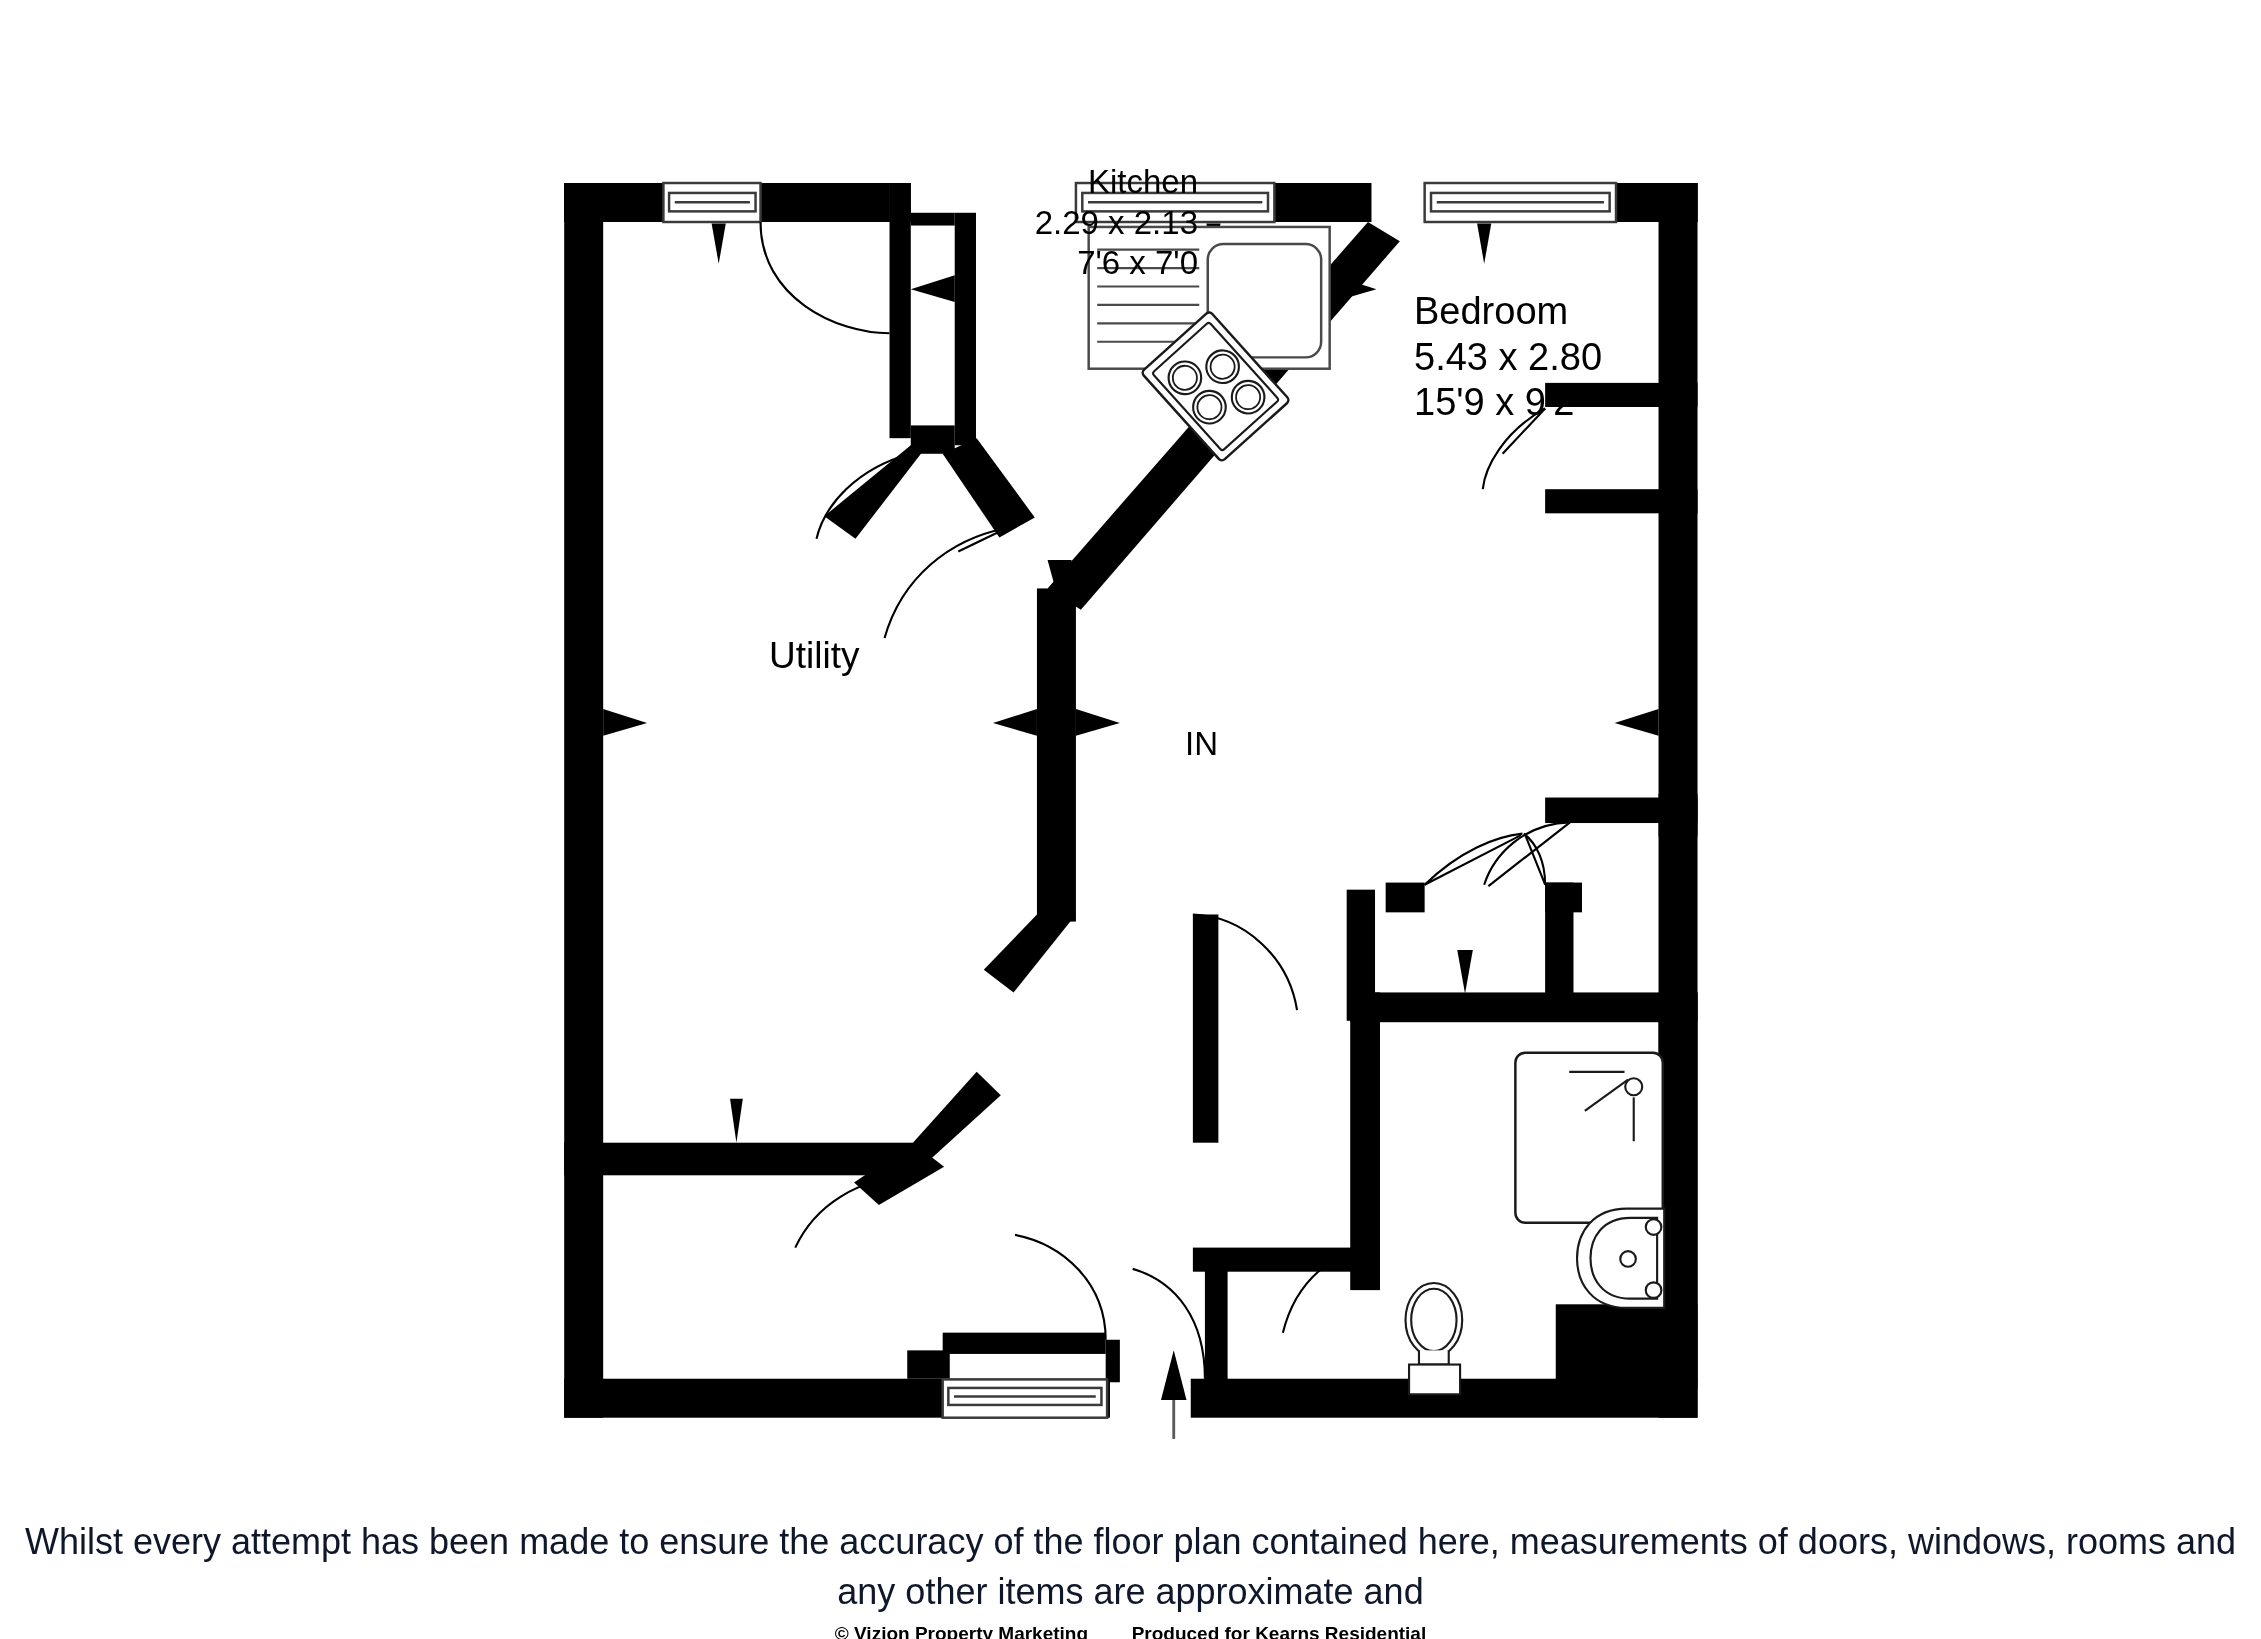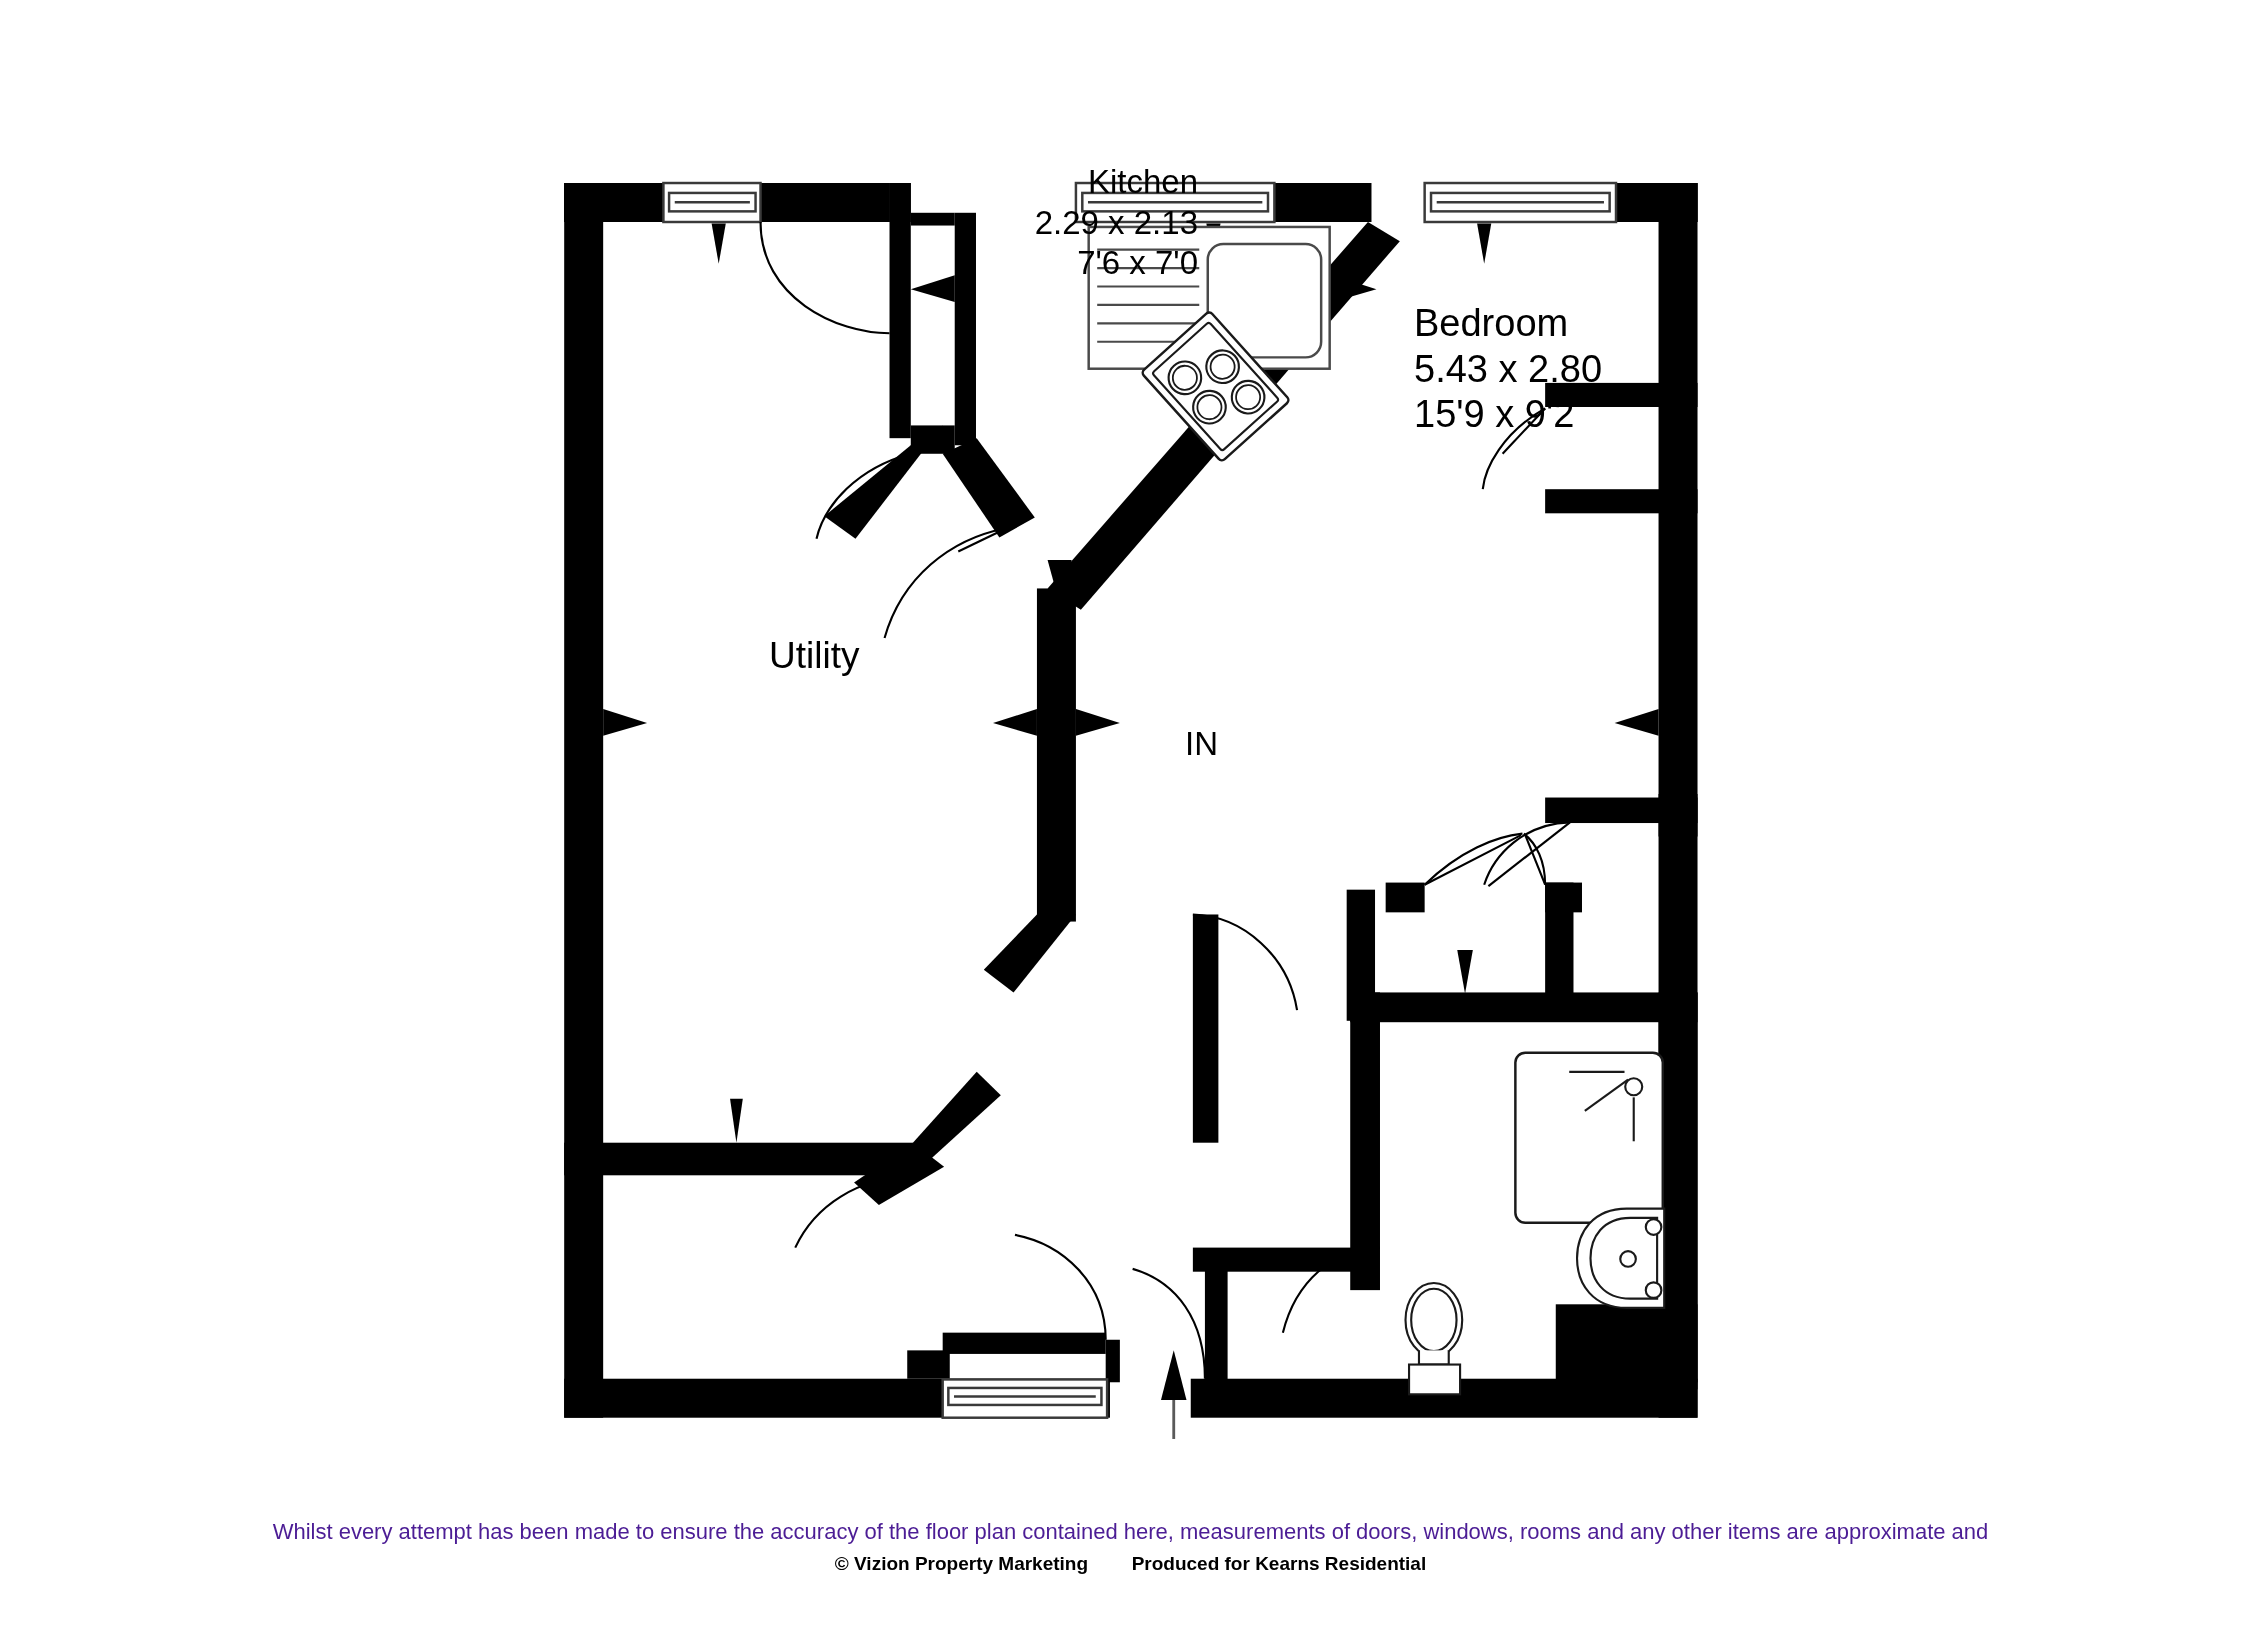--- a/index.html
+++ b/index.html
@@ -65,37 +65,37 @@
     color: #000;
     pointer-events: none;
   }
   .roomlabel .rl {
     display: block;
     line-height: 1.20;
   }
   .lbl-kitchen { left: 1014px; top: 162px; font-size: 33px; width: 184px; }
   .lbl-kitchen .rl { line-height: 1.23; }
   .lbl-reception { left: 766px; top: 698px; font-size: 38px; width: 184px; }
-  .lbl-bedroom { left: 1414px; top: 289px; font-size: 38px; width: 1.4px; margin-top: 12px; }
+  .lbl-bedroom { left: 1414px; top: 289px; font-size: 38px; width: 1.4px; }
   .lbl-utility { left: 769px; top: 634px; font-size: 37px; width: 1.4px; }
   .lbl-in { left: 1185px; top: 718px; font-size: 33px; width: 1.4px; font-weight: 400; margin-top: 7px; }
 
   
   .footer {
     position: absolute;
     left: 0;
     top: 1517px;
     width: 2261px;
     text-align: center;
   }
   .footer .disc {
     display: block;
-    font-size: 22px;
+    font-size: 36px;
     line-height: 1.40;
-    color: #4c1d95;
+    color: #0f172a;
   }
   .footer .credits {
     display: block;
     margin-top: 5.7px;
     font-size: 19px;
     font-weight: bold;
     color: #000;
   }
   .footer .credits .gap { display: inline-block; width: 33px; }
 </style>

